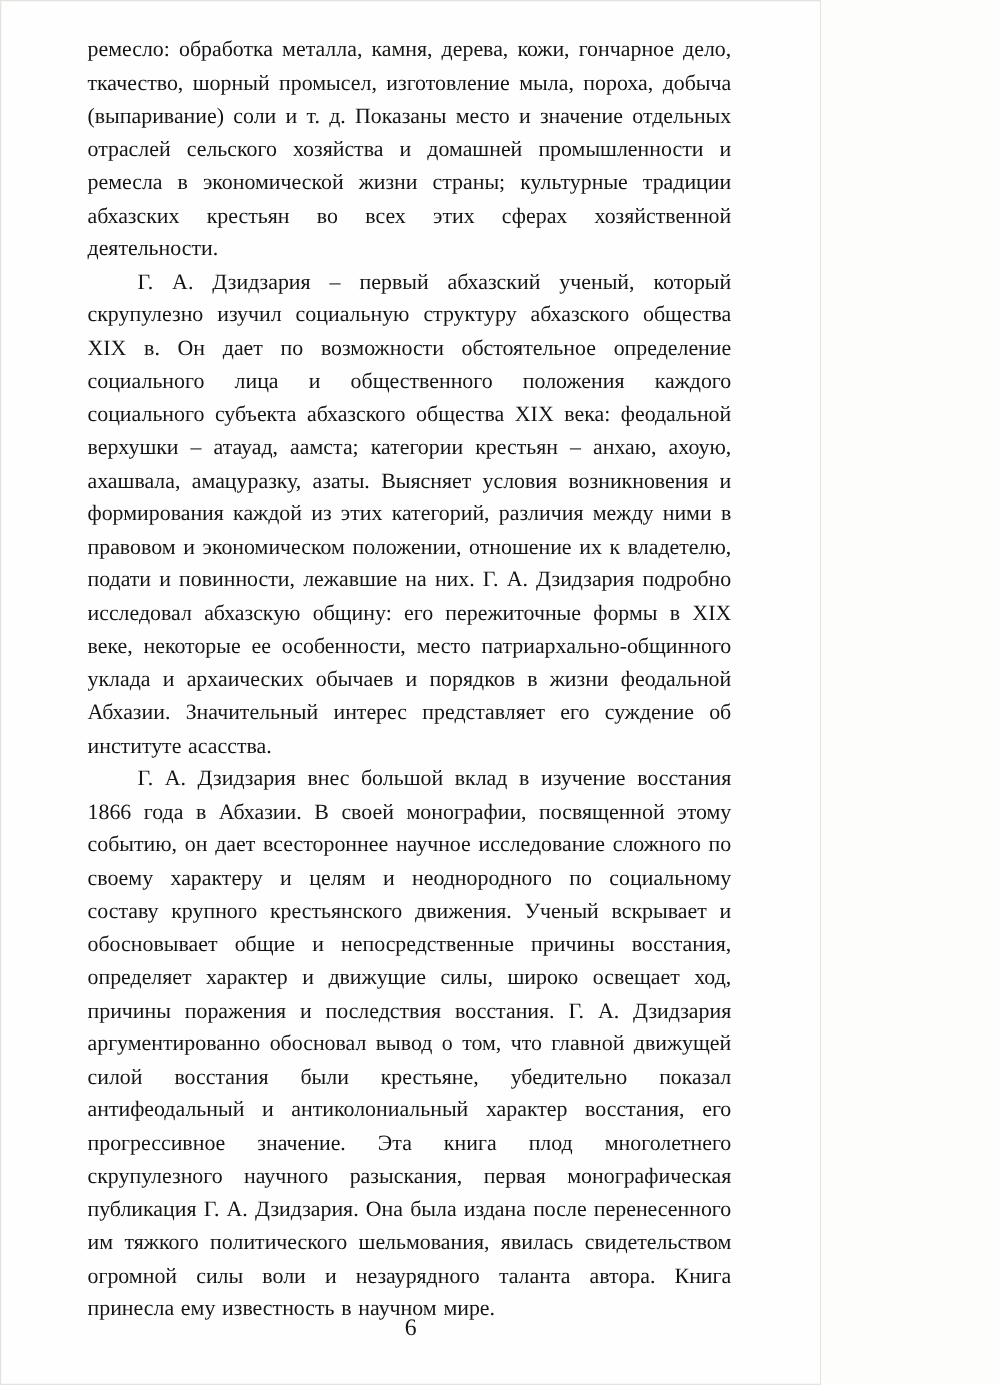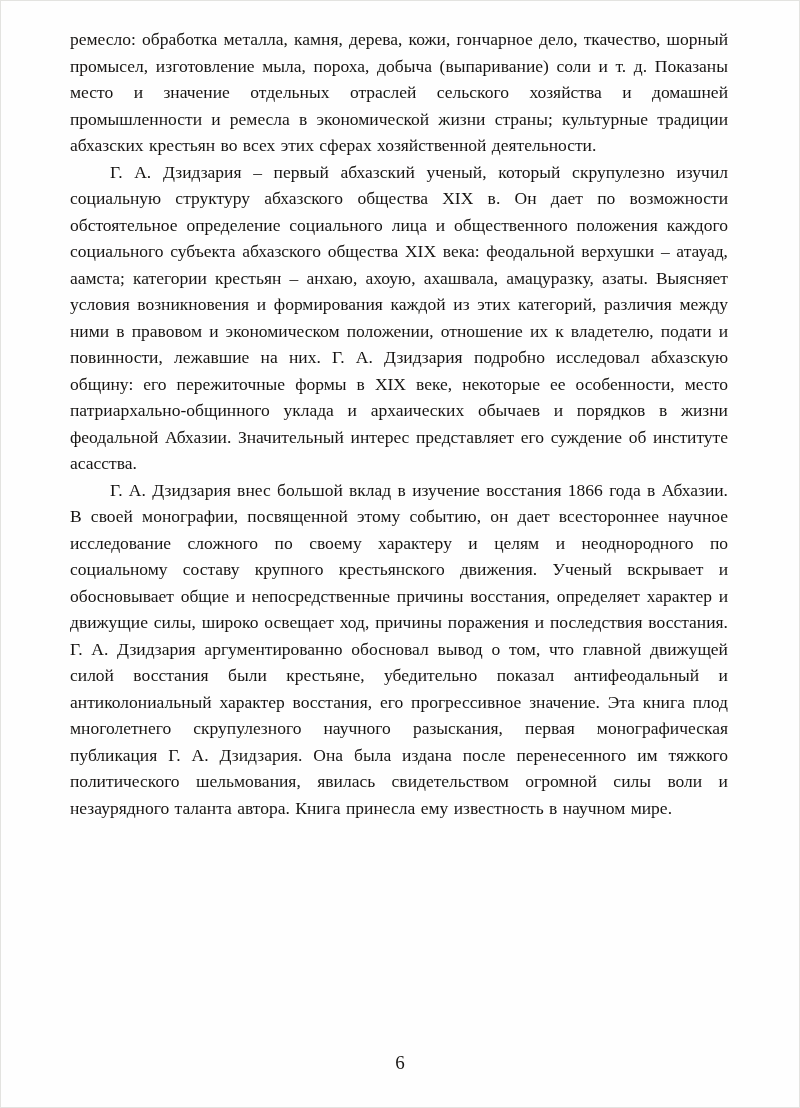--- a/index.html
+++ b/index.html
@@ -2,21 +2,21 @@
 <html><head>
 <meta charset="utf-8">
 <style>
   html, body {
     margin: 0;
     padding: 0;
     background: #fdfdfc;
   }
   .page {
     position: relative;
-    width: 800px;
+    width: 657px;
     height: 1108px;
     background: #fefefe;
     box-sizing: border-box;
     padding: 26px 72px 0 70px;
     box-shadow: inset 0 0 0 1px #e3e3e0;
     font-family: "Liberation Serif", "DejaVu Serif", serif;
     color: #161412;
     overflow: hidden;
   }
   .text-block p {

